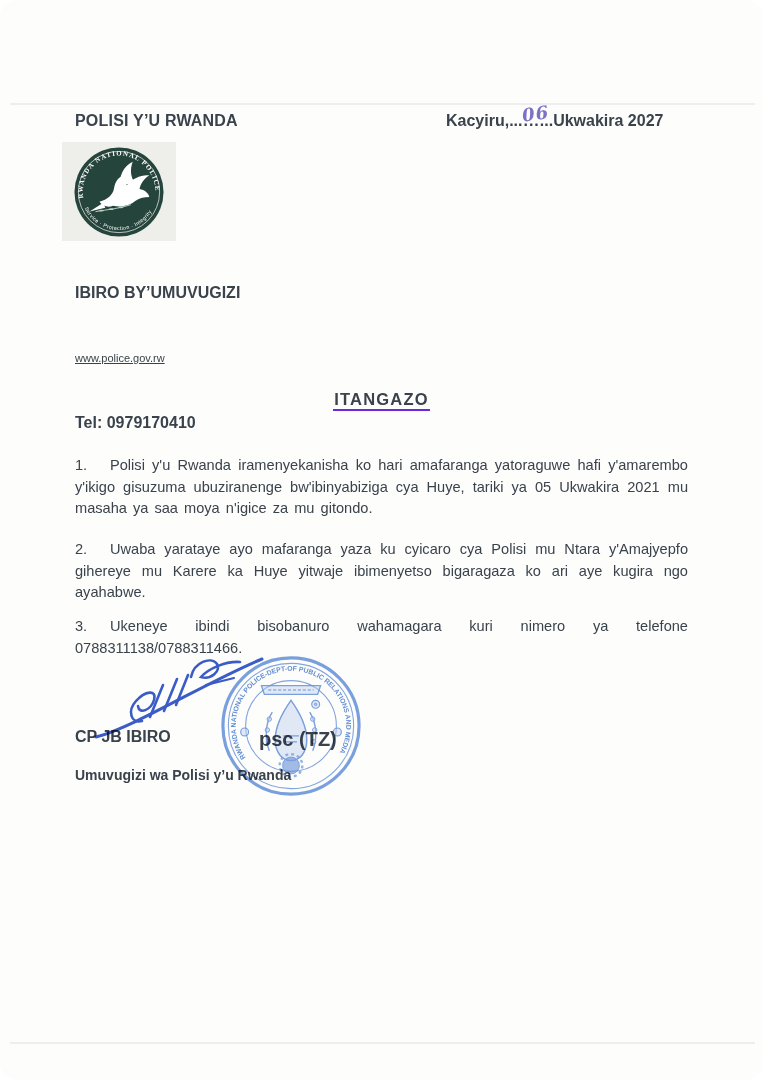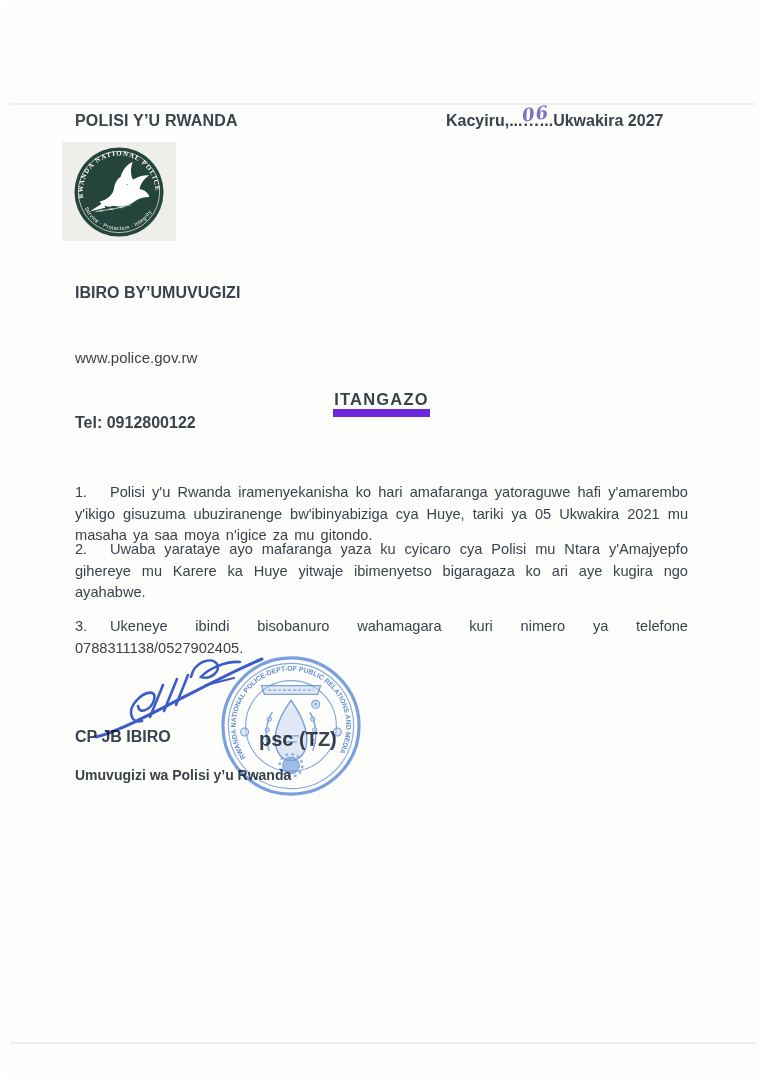--- a/index.html
+++ b/index.html
@@ -13,24 +13,24 @@
   .dateline{position:absolute;left:446px;top:112px;font-size:16px;font-weight:bold;white-space:nowrap;}
   .leader{position:relative;display:inline-block;letter-spacing:1px;}
   .hand{
     position:absolute;left:4px;top:-9px;color:#7b72c6;font-style:italic;font-weight:600;
     font-size:18px;transform:rotate(-8deg);font-family:"DejaVu Serif",serif;letter-spacing:1px;
   }
   .logo-wrap{position:absolute;left:62px;top:142px;width:114px;height:99px;background:#eeeeea;
     display:flex;align-items:center;justify-content:center;}
   .contact{position:absolute;left:75px;top:247px;font-size:16px;}
   .contact div{height:30px;line-height:22px;margin-top:35px;}
-  .weblink{font-weight:normal;font-size:15px;}
+  .weblink{text-decoration:underline;font-weight:normal;font-size:11px;}
   .title-row{position:absolute;left:0;right:0;top:390px;text-align:center;}
   .title-row span{font-size:16.5px;font-weight:bold;letter-spacing:1.2px;
-    border-bottom:8px solid #6d28d9;padding:0 1px 1px 1px;}
+    border-bottom:2px solid #6d28d9;padding:0 1px 1px 1px;}
   .para{position:absolute;left:75px;width:613px;font-size:14.6px;line-height:21.5px;
     text-align:justify;word-spacing:2px;}
   .pnum{display:inline-block;width:35px;word-spacing:normal;}
   .sig-svg{position:absolute;left:90px;top:649px;width:182px;height:92px;z-index:6;mix-blend-mode:multiply;}
   .stamp-svg{position:absolute;left:218px;top:653px;width:146px;height:146px;z-index:5;mix-blend-mode:multiply;opacity:.92;}
   .signer-name{position:absolute;left:75px;top:728px;font-size:16px;font-weight:bold;z-index:2;}
   .signer-honors{position:absolute;left:259px;top:728px;font-size:20px;font-weight:bold;z-index:2;}
   .signer-role{position:absolute;left:75px;top:767px;font-size:14px;font-weight:bold;z-index:2;}
 </style>
 </head>
@@ -67,32 +67,32 @@
         <ellipse cx="38" cy="67" rx="2.5" ry="1" fill="#b9d2c3"></ellipse>
         <ellipse cx="48" cy="65.5" rx="2.5" ry="1" fill="#b9d2c3"></ellipse>
         <ellipse cx="58" cy="63.5" rx="2.5" ry="1" fill="#b9d2c3"></ellipse>
       </g>
     </svg>
   </div>
 
   <div class="contact">
     <div class="bold">IBIRO BY’UMUVUGIZI</div>
     <div class="weblink">www.police.gov.rw</div>
-    <div class="bold">Tel: 0912800122</div>
+    <div class="bold">Tel: 0979170410</div>
   </div>
 
   <div class="title-row">
     <span>ITANGAZO</span>
   </div>
 
-  <div class="para" style="top:482px;"><span class="pnum">1.</span><span>Polisi y'u Rwanda iramenyekanisha ko hari amafaranga yatoraguwe hafi y'amarembo y'ikigo gisuzuma ubuziranenge bw'ibinyabiziga cya Huye, tariki ya 05 Ukwakira 2021 mu masaha ya saa moya n'igice za mu gitondo.</span></div>
+  <div class="para" style="top:455px;"><span class="pnum">1.</span><span>Polisi y'u Rwanda iramenyekanisha ko hari amafaranga yatoraguwe hafi y'amarembo y'ikigo gisuzuma ubuziranenge bw'ibinyabiziga cya Huye, tariki ya 05 Ukwakira 2021 mu masaha ya saa moya n'igice za mu gitondo.</span></div>
 
   <div class="para" style="top:539px;"><span class="pnum">2.</span><span>Uwaba yarataye ayo mafaranga yaza ku cyicaro cya Polisi mu Ntara y'Amajyepfo gihereye mu Karere ka Huye yitwaje ibimenyetso bigaragaza ko ari aye kugira ngo ayahabwe.</span></div>
 
-  <div class="para" style="top:616px;"><span class="pnum">3.</span><span>Ukeneye ibindi bisobanuro wahamagara kuri nimero ya telefone 0788311138/0527902405.</span></div>
+  <div class="para" style="top:616px;"><span class="pnum">3.</span><span>Ukeneye ibindi bisobanuro wahamagara kuri nimero ya telefone 0788311138/0788311466.</span></div>
 
   <svg class="sig-svg" viewBox="0 0 182 92">
     <g fill="none" stroke="#2b50c5" stroke-width="3" stroke-linecap="round" opacity="0.92">
       <path d="M6,88 C45,78 118,32 172,10"></path>
       <path d="M52,72 C41,75 37,62 46,52 C55,42 67,40 64,51 C61,61 49,66 48,57" stroke-width="2.6"></path>
       <path d="M73,36 L60,68" stroke-width="2.6"></path>
       <path d="M87,30 L74,62" stroke-width="2.6"></path>
       <path d="M98,26 L86,56" stroke-width="2.6"></path>
       <path d="M101,28 C104,13 121,7 127,15 C131,22 121,31 111,28 C118,20 135,12 150,13" stroke-width="2.6"></path>
       <path d="M116,36 L144,29" stroke-width="2.2"></path>

